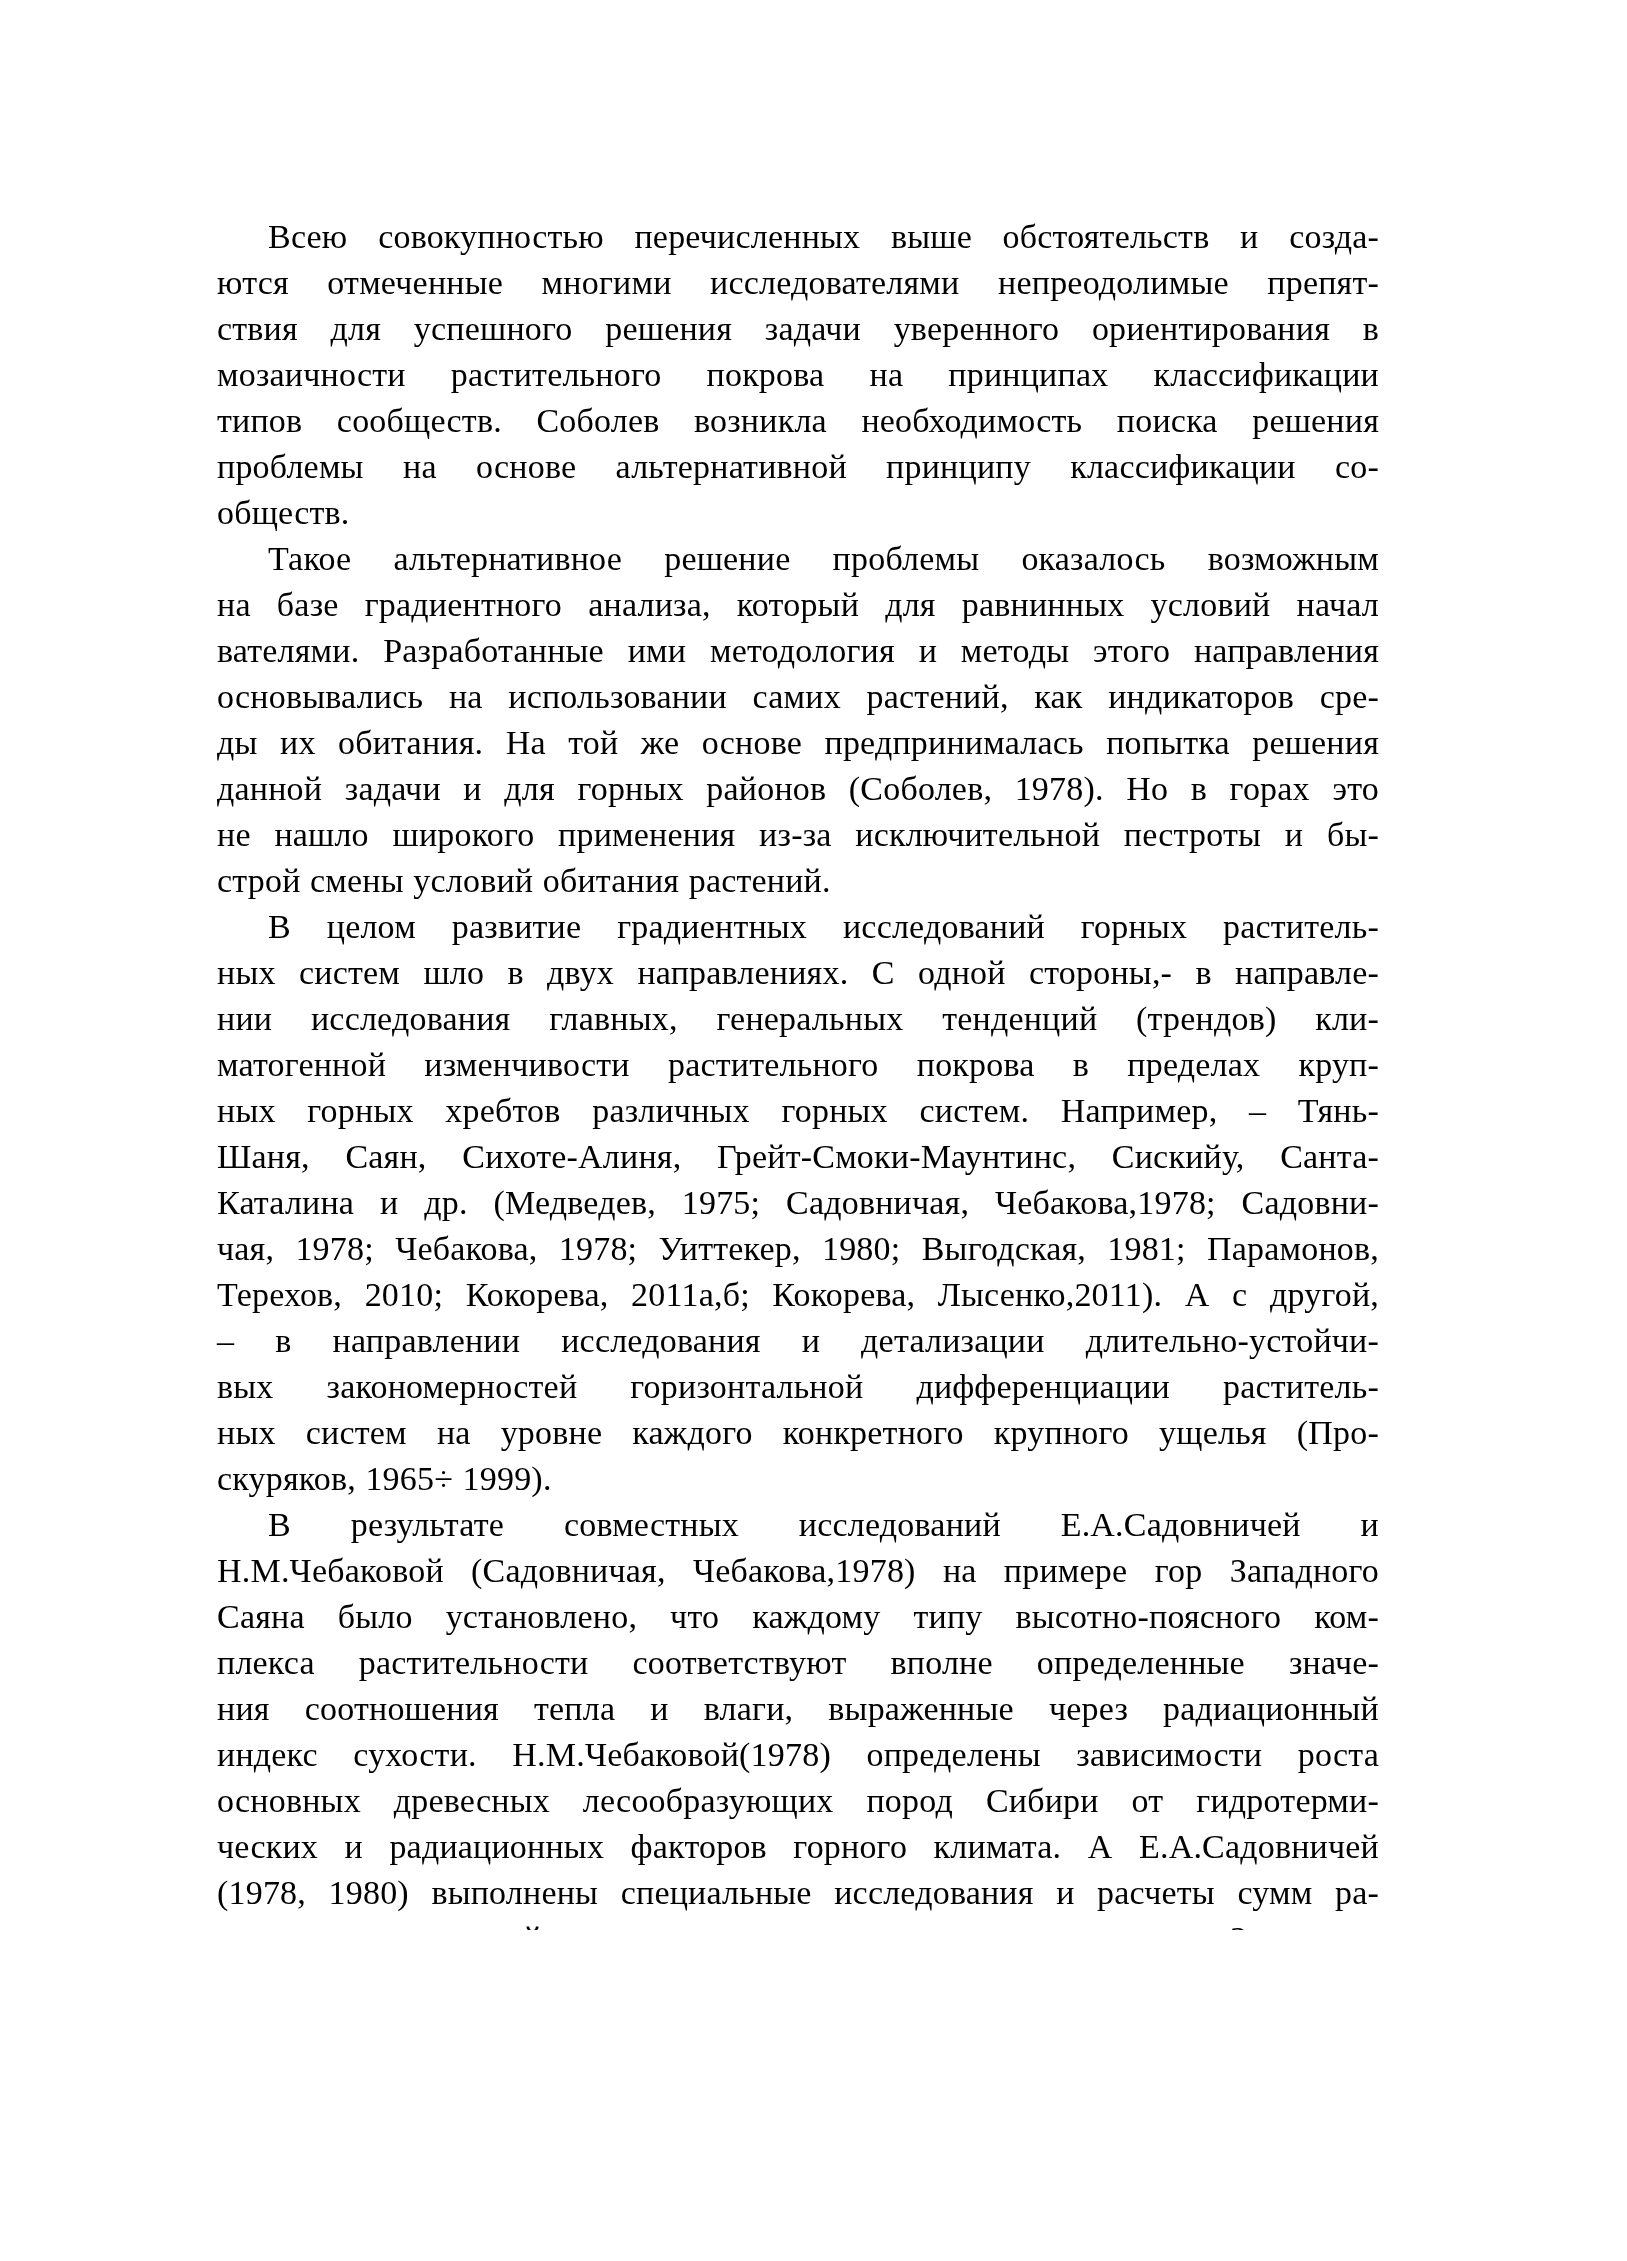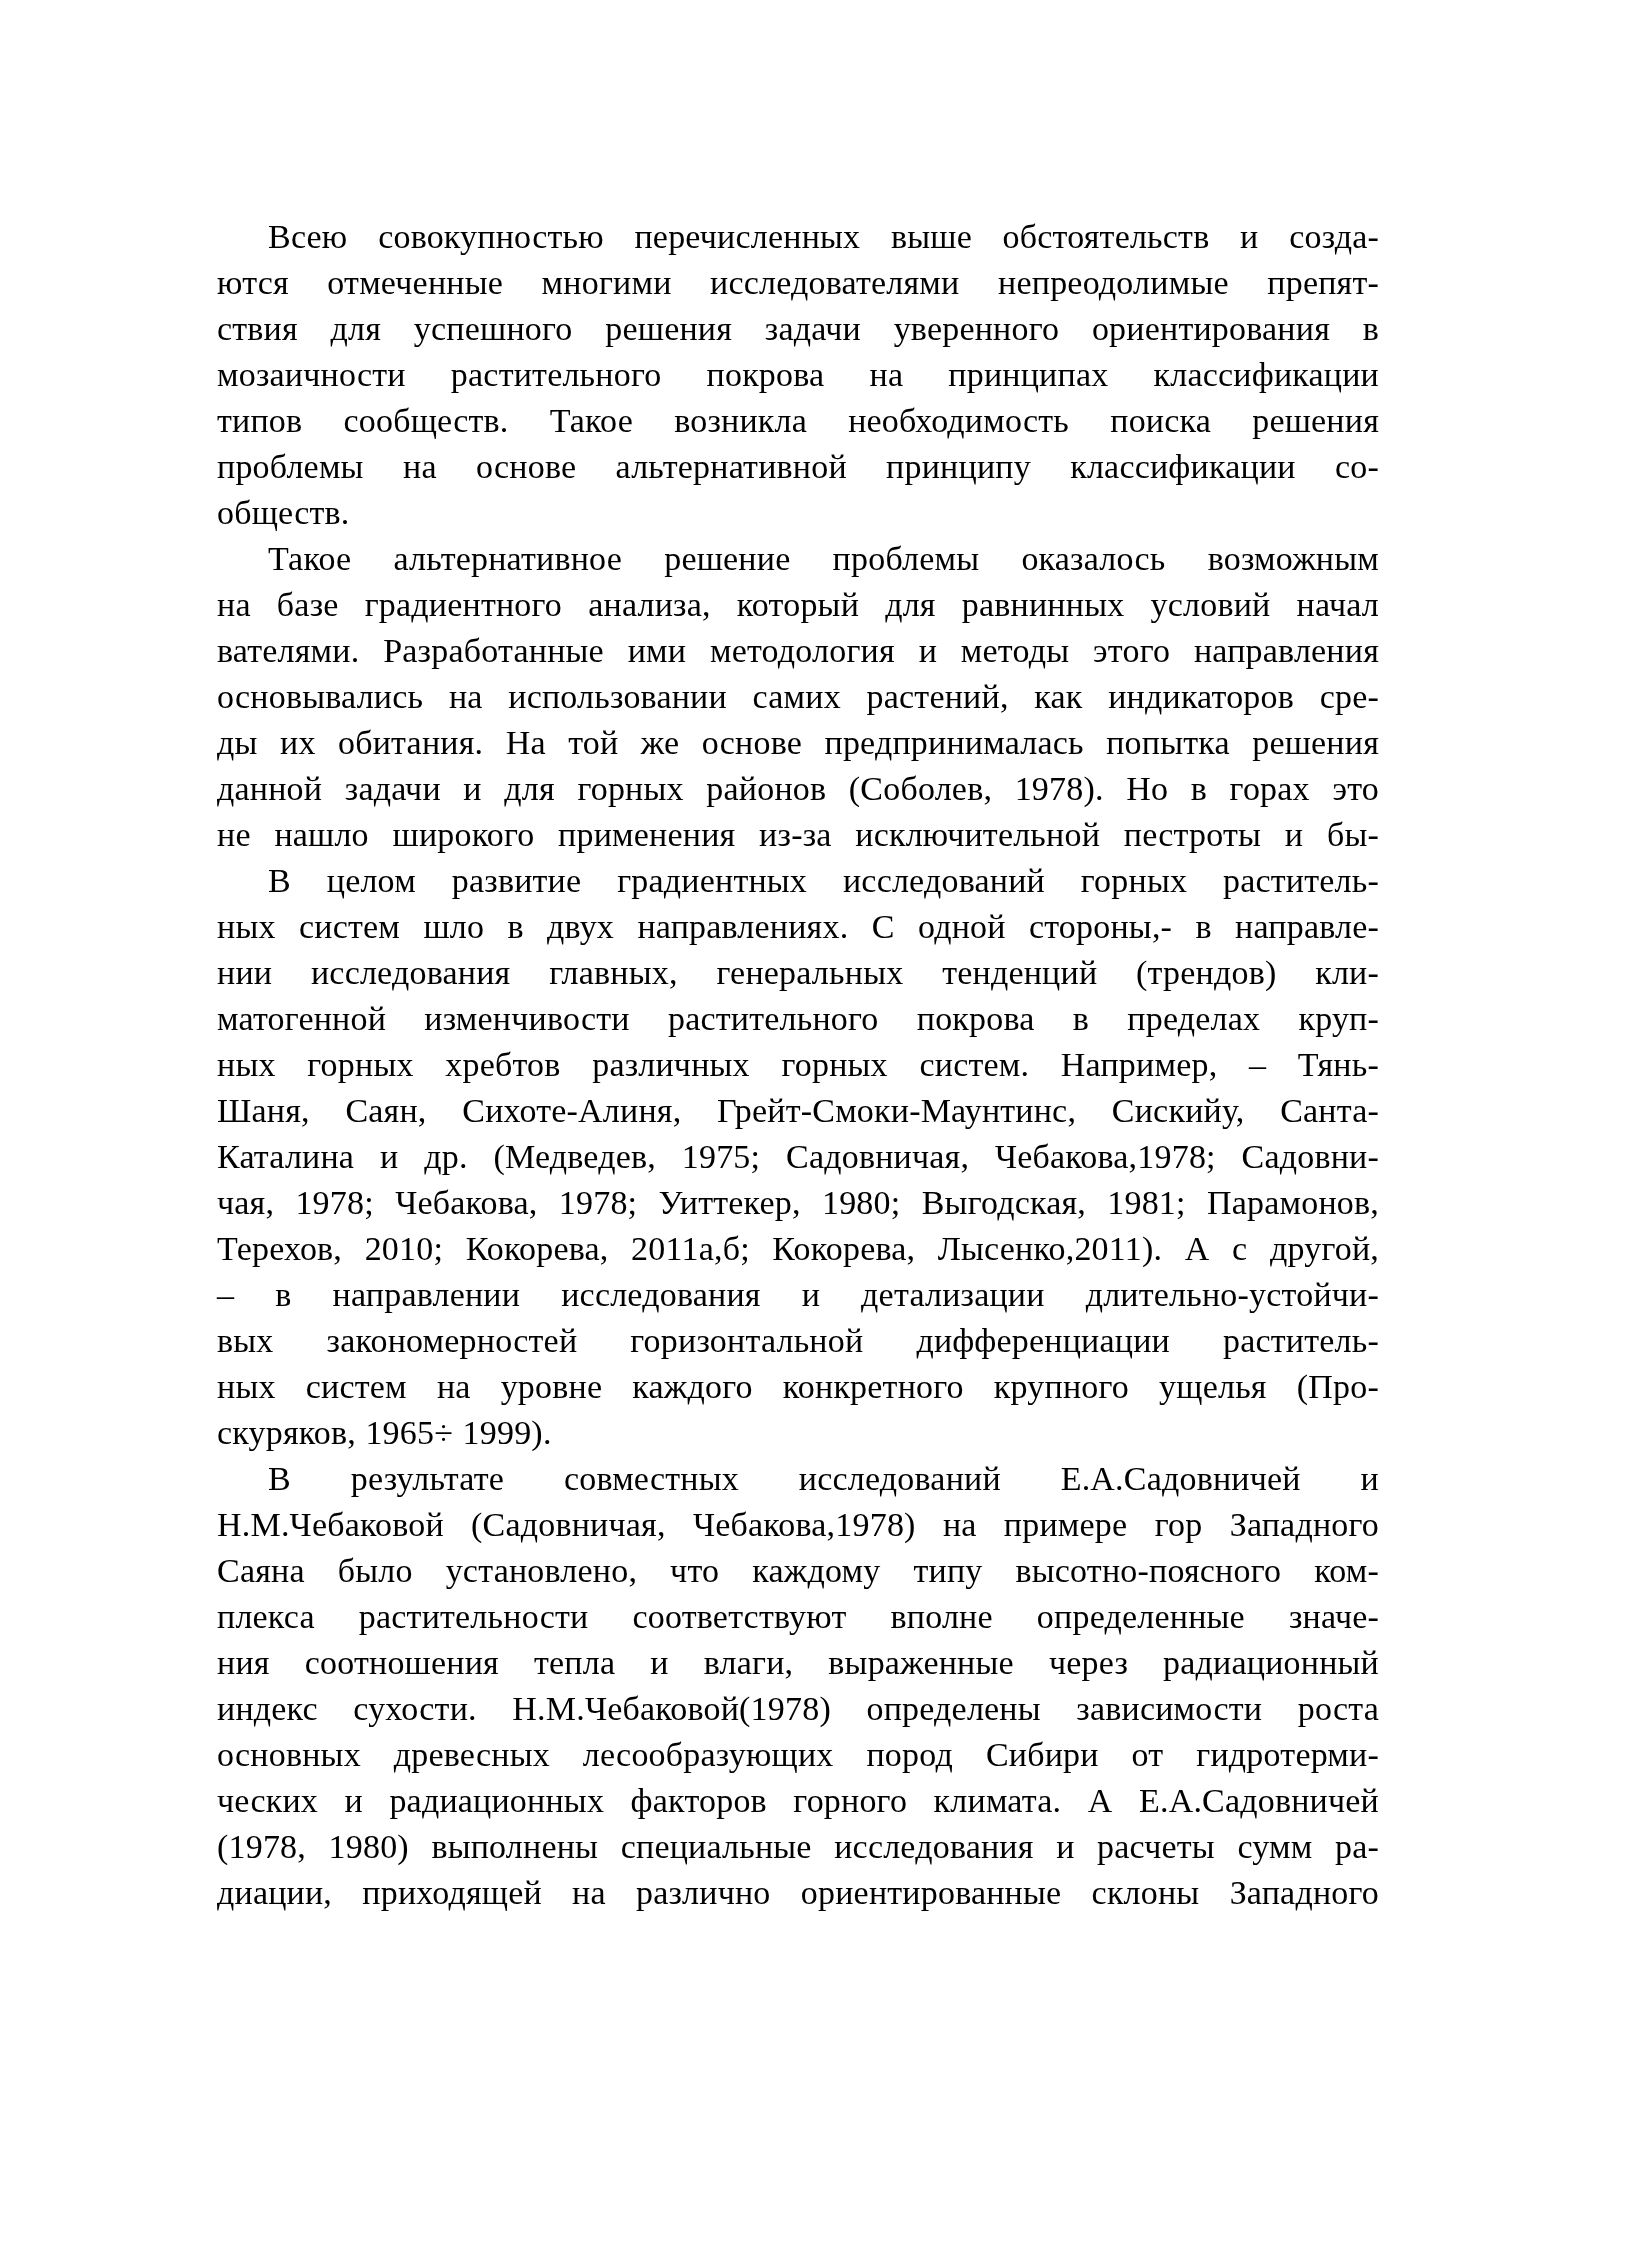--- a/index.html
+++ b/index.html
@@ -49,30 +49,31 @@
 </style>
 </head>
 <body>
 
 <div class="page">
   <div class="textblock">
       <div class="line indent"><span>Всею совокупностью перечисленных выше обстоятельств и созда-</span></div>
       <div class="line"><span>ются отмеченные многими исследователями </span><span class="b">непреодолимые препят-</span></div>
       <div class="line"><span class="b">ствия для успешного решения задачи уверенного ориентирования в</span></div>
       <div class="line"><span class="b">мозаичности растительного покрова на принципах классификации</span></div>
-      <div class="line"><span class="b">типов сообществ</span><span>. Такое </span><span class="b">возникла необходимость поиска решения</span></div>
+      <div class="line"><span class="b">типов сообществ</span><span>. Соболев </span><span class="b">возникла необходимость поиска решения</span></div>
       <div class="line"><span class="b">проблемы на основе альтернативной принципу классификации со-</span></div>
       <div class="line left"><span class="b">обществ.</span></div>
       <div class="line indent"><span>Такое </span><span class="b">альтернативное решение проблемы оказалось возможным</span></div>
       <div class="line"><span class="b">на базе градиентного анализа</span><span>, который для равнинных условий начал</span></div>
       <div class="line"><span>вателями. Разработанные ими методология и методы этого направления</span></div>
       <div class="line"><span>основывались на использовании самих растений, как индикаторов сре-</span></div>
       <div class="line"><span>ды их обитания. На той же основе предпринималась попытка решения</span></div>
       <div class="line"><span>данной задачи и для горных районов (Соболев, 1978). Но в горах это</span></div>
       <div class="line"><span>не нашло широкого применения из-за исключительной пестроты и бы-</span></div>
+      <div class="line left"><span>строй смены условий обитания растений.</span></div>
       <div class="line indent"><span>В целом </span><span class="b">развитие градиентных исследований горных раститель-</span></div>
       <div class="line"><span class="b">ных систем шло в двух направлениях</span><span>. С одной стороны,- </span><span class="b">в направле-</span></div>
       <div class="line"><span class="b">нии исследования главных, генеральных тенденций (трендов) кли-</span></div>
       <div class="line"><span class="b">матогенной изменчивости растительного покрова в пределах круп-</span></div>
       <div class="line"><span class="b">ных горных хребтов различных горных систем.</span><span> Например, – Тянь-</span></div>
       <div class="line"><span>Шаня, Саян, Сихоте-Алиня, Грейт-Смоки-Маунтинс, Сискийу, Санта-</span></div>
       <div class="line"><span>Каталина и др. (Медведев, 1975; Садовничая, Чебакова,1978; Садовни-</span></div>
       <div class="line"><span>чая, 1978; Чебакова, 1978; Уиттекер, 1980; Выгодская, 1981; Парамонов,</span></div>
       <div class="line"><span>Терехов, 2010; Кокорева, 2011а,б; Кокорева, Лысенко,2011). А с другой,</span></div>
       <div class="line"><span>– </span><span class="b">в направлении исследования и детализации длительно-устойчи-</span></div>

